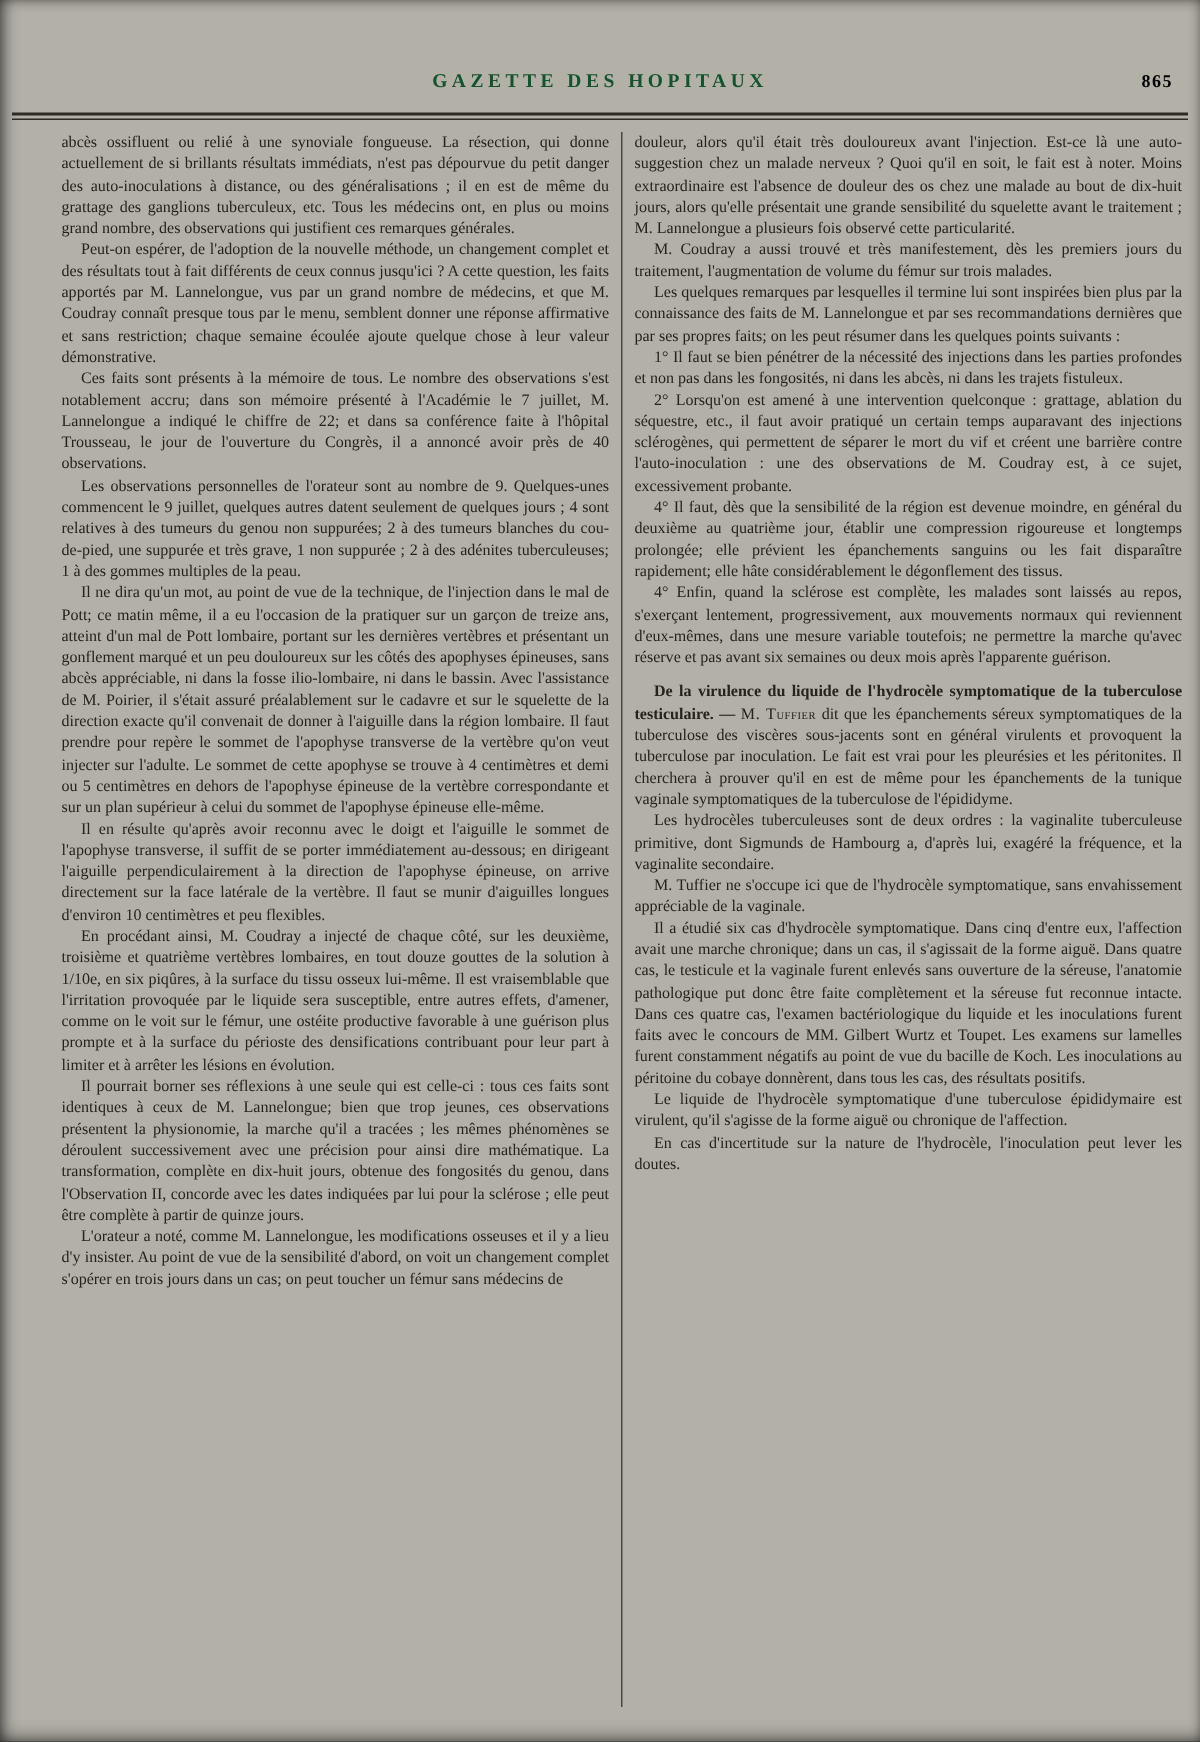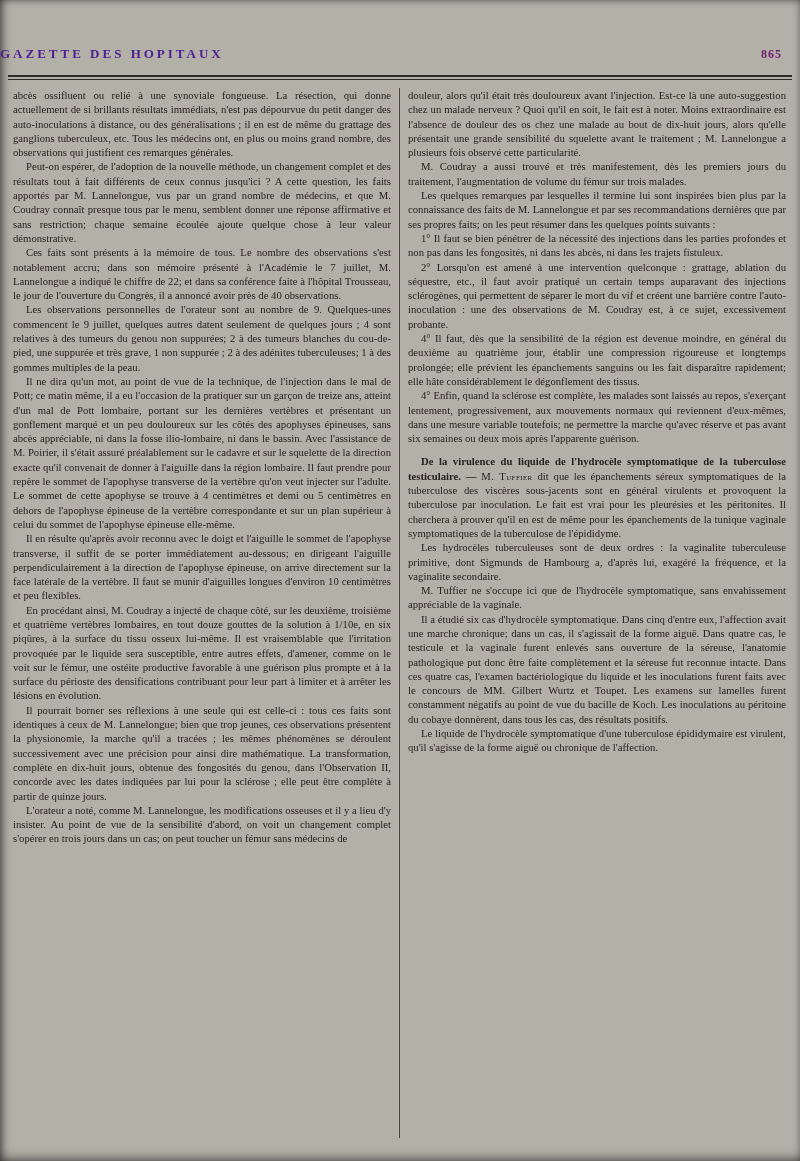--- a/index.html
+++ b/index.html
@@ -13,33 +13,33 @@
     background:#b3b0a8;
     color:#24211c;
     box-shadow:
       inset 6px 0 10px -4px rgba(0,0,0,.55),
       inset -3px 0 8px -4px rgba(0,0,0,.30),
       inset 0 -7px 12px -5px rgba(0,0,0,.45),
       inset 0 5px 9px -5px rgba(0,0,0,.30);
   }
   .header{position:relative;margin-top:46px;height:18px;}
   .journal-title{
-    font-weight:bold;font-size:13px;letter-spacing:3px;
-    color:#4c1d95;
+    text-align:center;font-weight:bold;font-size:13px;letter-spacing:3px;
+    color:#14532d;
     margin-top:23px;
   }
   .page-number{
     position:absolute;right:18px;top:1px;
-    font-size:12px;font-weight:bold;letter-spacing:1px;color:#701a75;
+    font-size:12px;font-weight:bold;letter-spacing:1px;color:#000000;
   }
   .rule{
     margin:11px 8px 0 8px;height:2px;
     border-top:2px solid #2e2b26;border-bottom:1px solid #2e2b26;
   }
-  .columns{display:flex;padding:8px 12px 0 13px;height:1050px;}
+  .columns{display:flex;padding:8px 12px 0 13px;height:1050px;margin-left:28px;}
   .col{
     width:378px;font-size:10.7px;line-height:14.3px;text-align:justify;
     color:#26221c;
   }
   .divider{width:1px;background:#4a463f;margin:0 8px;align-self:stretch;}
   p.para{margin:0;}
   p.para.indent{text-indent:13px;}
   p.para.gap-before{margin-top:9px;}
   .seg-bold{font-weight:bold;}
   .seg-smallcaps{font-variant:small-caps;letter-spacing:.4px;}
@@ -72,15 +72,16 @@
         <p class="para indent"><span class="seg-normal">Les quelques remarques par lesquelles il termine lui sont inspirées bien plus par la connaissance des faits de M. Lannelongue et par ses recommandations dernières que par ses propres faits; on les peut résumer dans les quelques points suivants :</span></p>
         <p class="para indent"><span class="seg-normal">1° Il faut se bien pénétrer de la nécessité des injections dans les parties profondes et non pas dans les fongosités, ni dans les abcès, ni dans les trajets fistuleux.</span></p>
         <p class="para indent"><span class="seg-normal">2° Lorsqu'on est amené à une intervention quelconque : grattage, ablation du séquestre, etc., il faut avoir pratiqué un certain temps auparavant des injections sclérogènes, qui permettent de séparer le mort du vif et créent une barrière contre l'auto-inoculation : une des observations de M. Coudray est, à ce sujet, excessivement probante.</span></p>
         <p class="para indent"><span class="seg-normal">4° Il faut, dès que la sensibilité de la région est devenue moindre, en général du deuxième au quatrième jour, établir une compression rigoureuse et longtemps prolongée; elle prévient les épanchements sanguins ou les fait disparaître rapidement; elle hâte considérablement le dégonflement des tissus.</span></p>
         <p class="para indent"><span class="seg-normal">4° Enfin, quand la sclérose est complète, les malades sont laissés au repos, s'exerçant lentement, progressivement, aux mouvements normaux qui reviennent d'eux-mêmes, dans une mesure variable toutefois; ne permettre la marche qu'avec réserve et pas avant six semaines ou deux mois après l'apparente guérison.</span></p>
         <p class="para indent gap-before"><span class="seg-bold">De la virulence du liquide de l'hydrocèle symptomatique de la tuberculose testiculaire. — </span><span class="seg-smallcaps">M. Tuffier</span><span class="seg-normal"> dit que les épanchements séreux symptomatiques de la tuberculose des viscères sous-jacents sont en général virulents et provoquent la tuberculose par inoculation. Le fait est vrai pour les pleurésies et les péritonites. Il cherchera à prouver qu'il en est de même pour les épanchements de la tunique vaginale symptomatiques de la tuberculose de l'épididyme.</span></p>
         <p class="para indent"><span class="seg-normal">Les hydrocèles tuberculeuses sont de deux ordres : la vaginalite tuberculeuse primitive, dont Sigmunds de Hambourg a, d'après lui, exagéré la fréquence, et la vaginalite secondaire.</span></p>
         <p class="para indent"><span class="seg-normal">M. Tuffier ne s'occupe ici que de l'hydrocèle symptomatique, sans envahissement appréciable de la vaginale.</span></p>
         <p class="para indent"><span class="seg-normal">Il a étudié six cas d'hydrocèle symptomatique. Dans cinq d'entre eux, l'affection avait une marche chronique; dans un cas, il s'agissait de la forme aiguë. Dans quatre cas, le testicule et la vaginale furent enlevés sans ouverture de la séreuse, l'anatomie pathologique put donc être faite complètement et la séreuse fut reconnue intacte. Dans ces quatre cas, l'examen bactériologique du liquide et les inoculations furent faits avec le concours de MM. Gilbert Wurtz et Toupet. Les examens sur lamelles furent constamment négatifs au point de vue du bacille de Koch. Les inoculations au péritoine du cobaye donnèrent, dans tous les cas, des résultats positifs.</span></p>
         <p class="para indent"><span class="seg-normal">Le liquide de l'hydrocèle symptomatique d'une tuberculose épididymaire est virulent, qu'il s'agisse de la forme aiguë ou chronique de l'affection.</span></p>
+        <p class="para indent"><span class="seg-normal">En cas d'incertitude sur la nature de l'hydrocèle, l'inoculation peut lever les doutes.</span></p>
       </div>
   </div>
 </div>
 
 </body></html>

